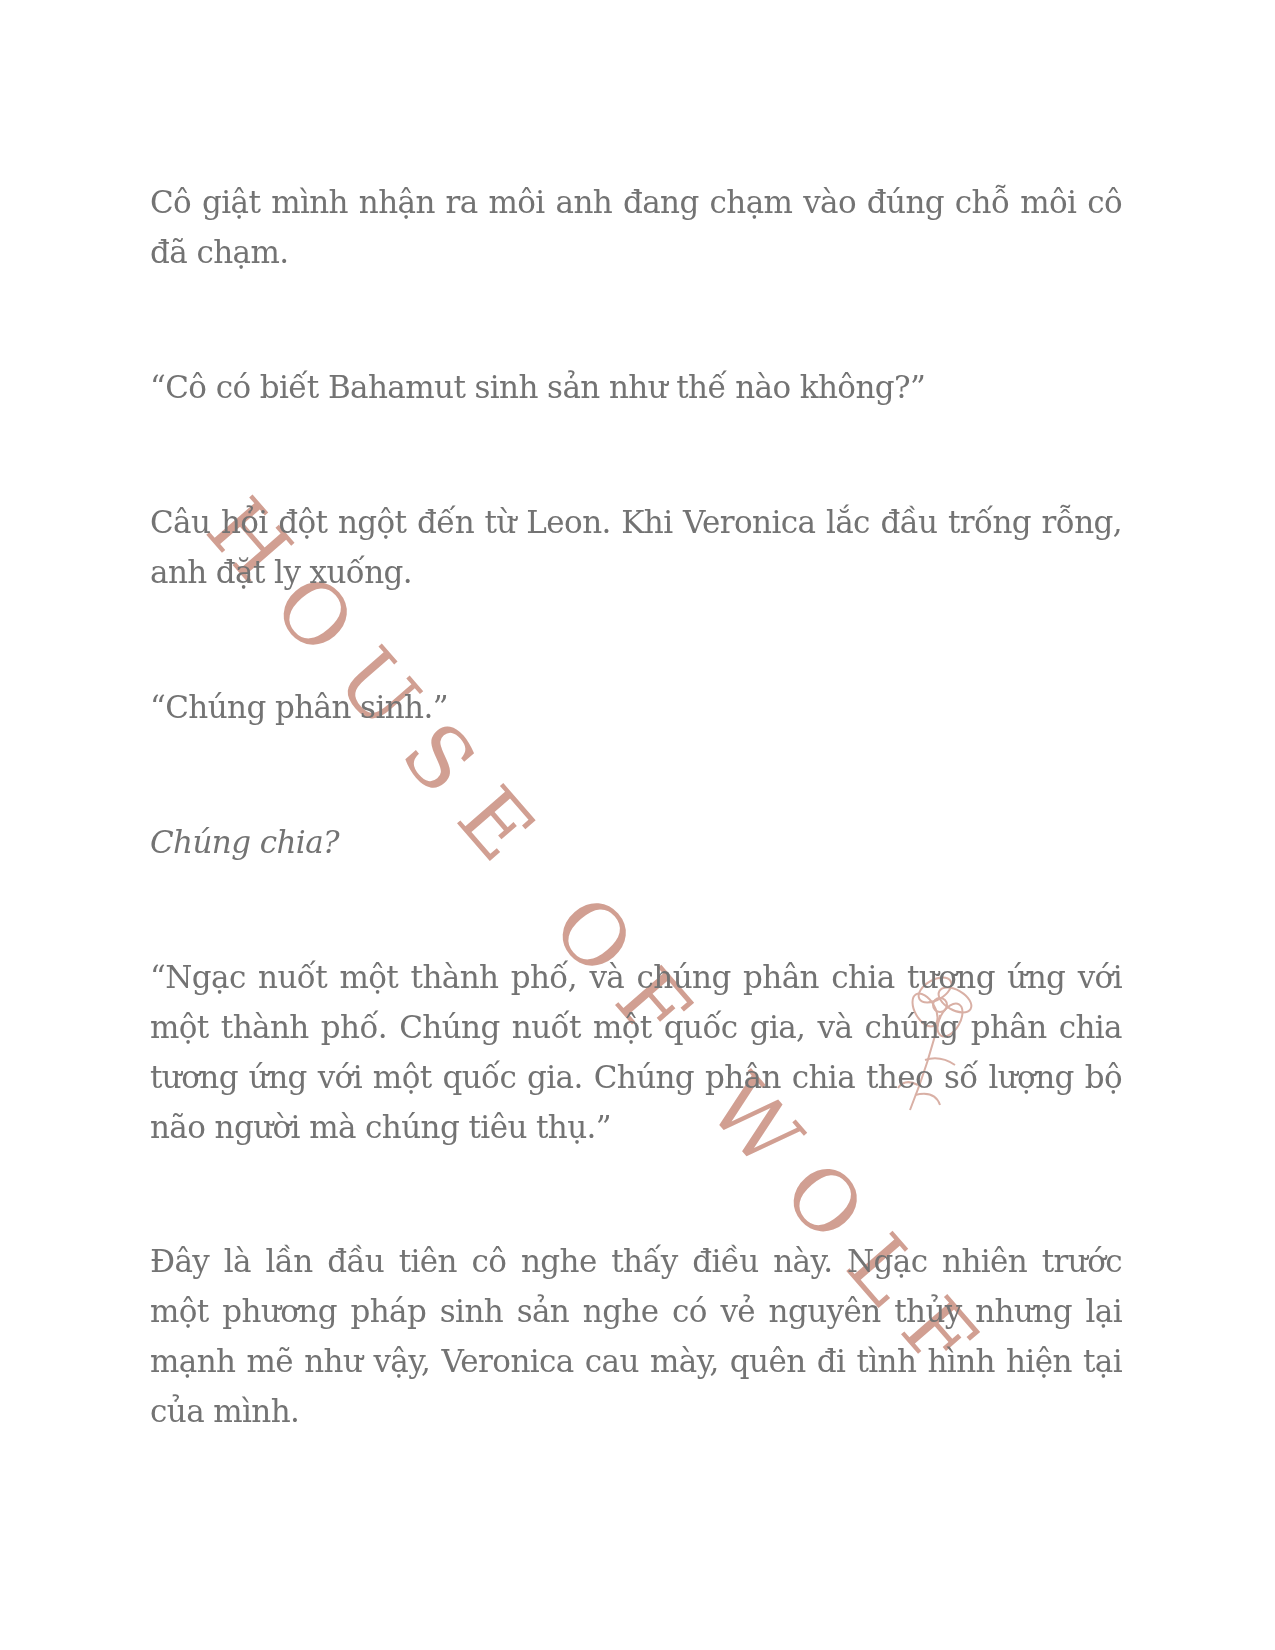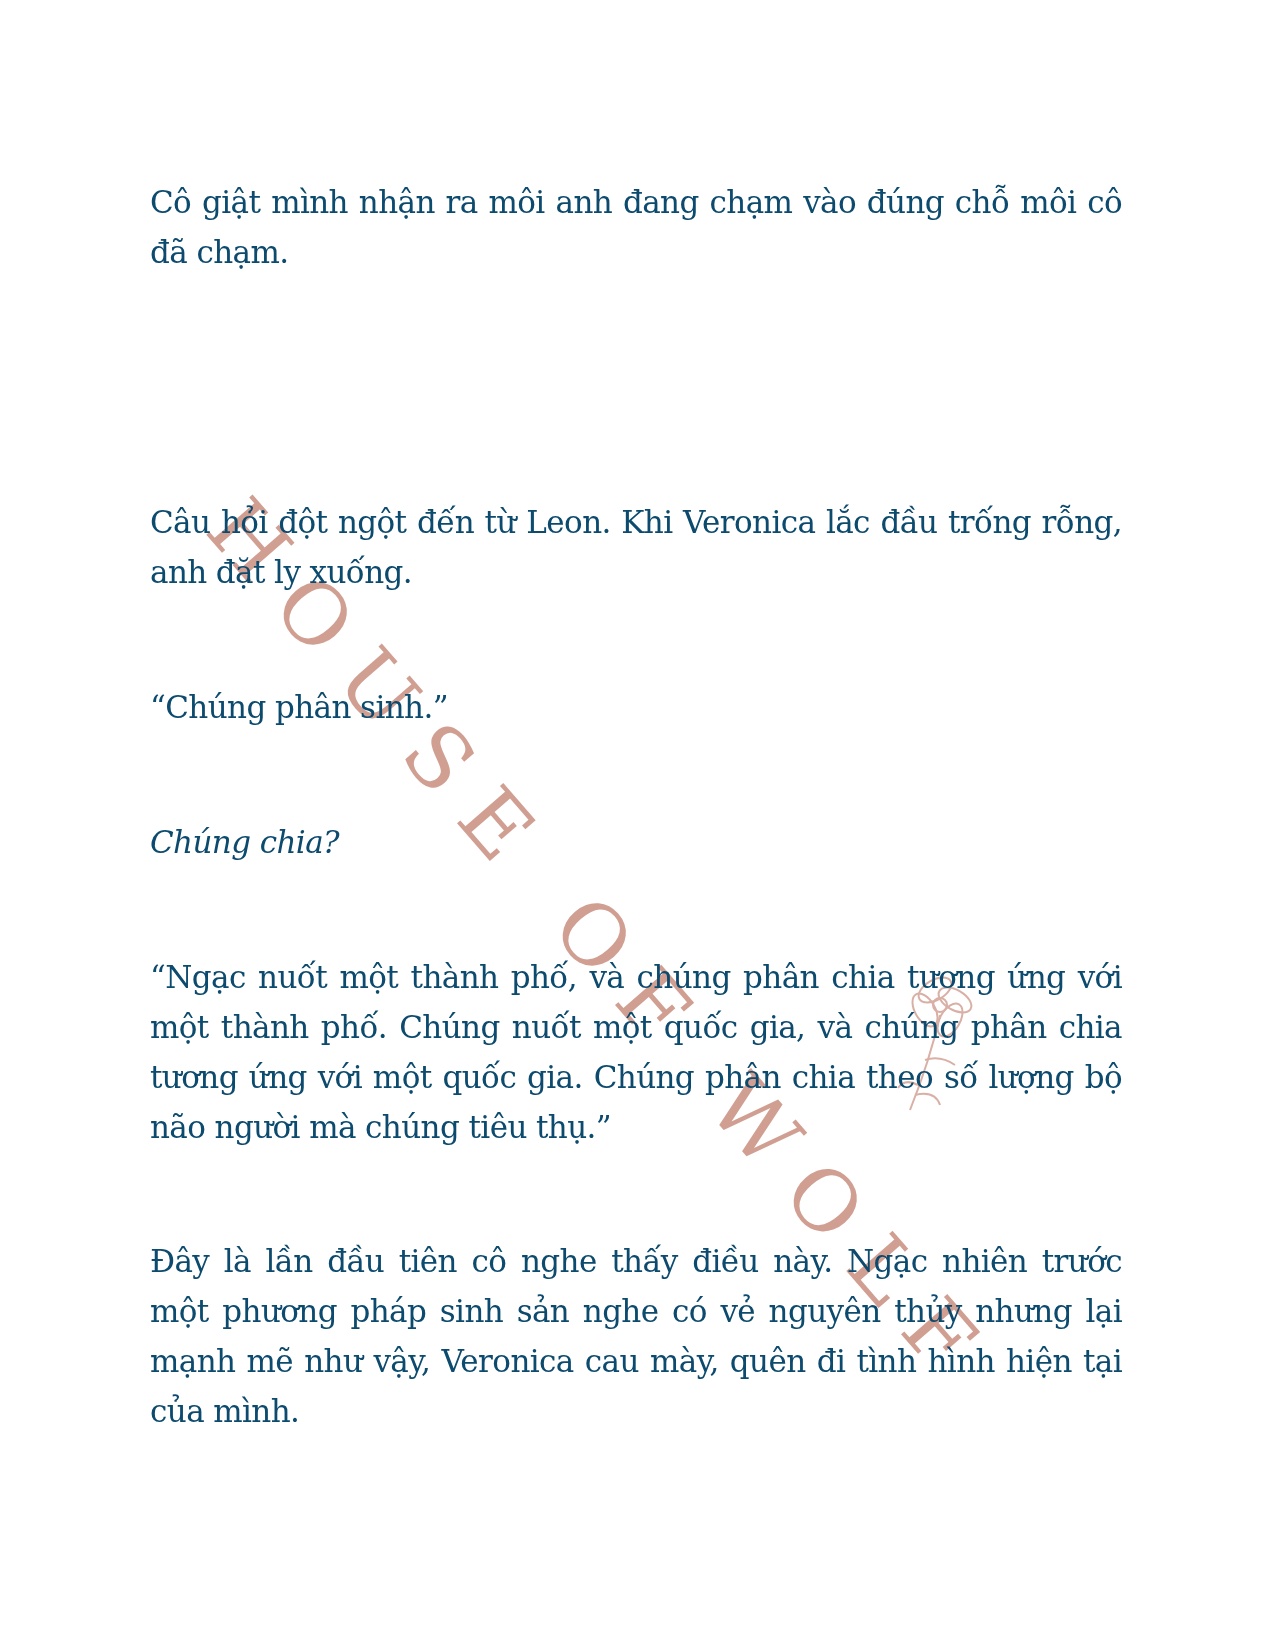--- a/index.html
+++ b/index.html
@@ -20,21 +20,21 @@
       height: 1650px;
       background: #ffffff;
     }
     .text-block {
       position: absolute;
       left: 150px;
       width: 972px;
       font-family: "DejaVu Serif", "Liberation Serif", serif;
       font-size: 31px;
       line-height: 50px;
-      color: #0c4a6e;
+      color: #737373;
       text-align: justify;
       letter-spacing: -0.6px;
       word-spacing: 0px;
       z-index: 2;
     }
     .text-block.italic { font-style: italic; }
     .p1 { top: 146px; }
     .p2 { top: 331px; }
     .p3 { top: 466px; }
     .p4 { top: 651px; }
@@ -89,19 +89,20 @@
         <circle cx="60" cy="45" r="7"></circle>
         <path d="M60 55 Q50 100 30 150"></path>
         <path d="M45 100 Q60 95 75 105"></path>
         <path d="M38 125 Q25 118 18 128"></path>
         <path d="M35 135 Q55 130 60 145"></path>
       </g>
     </svg>
   </div>
 
   <p class="text-block p1">Cô giật mình nhận ra môi anh đang chạm vào đúng chỗ môi cô đã chạm.</p>
+  <p class="text-block p2">“Cô có biết Bahamut sinh sản như thế nào không?”</p>
   <p class="text-block p3">Câu hỏi đột ngột đến từ Leon. Khi Veronica lắc đầu trống rỗng, anh đặt ly xuống.</p>
   <p class="text-block p4">“Chúng phân sinh.”</p>
   <p class="text-block p5 italic">Chúng chia?</p>
   <p class="text-block p6">“Ngạc nuốt một thành phố, và chúng phân chia tương ứng với một thành phố. Chúng nuốt một quốc gia, và chúng phân chia tương ứng với một quốc gia. Chúng phân chia theo số lượng bộ não người mà chúng tiêu thụ.”</p>
   <p class="text-block p7">Đây là lần đầu tiên cô nghe thấy điều này. Ngạc nhiên trước một phương pháp sinh sản nghe có vẻ nguyên thủy nhưng lại mạnh mẽ như vậy, Veronica cau mày, quên đi tình hình hiện tại của mình.</p>
 
 </div>
 
 </body></html>

